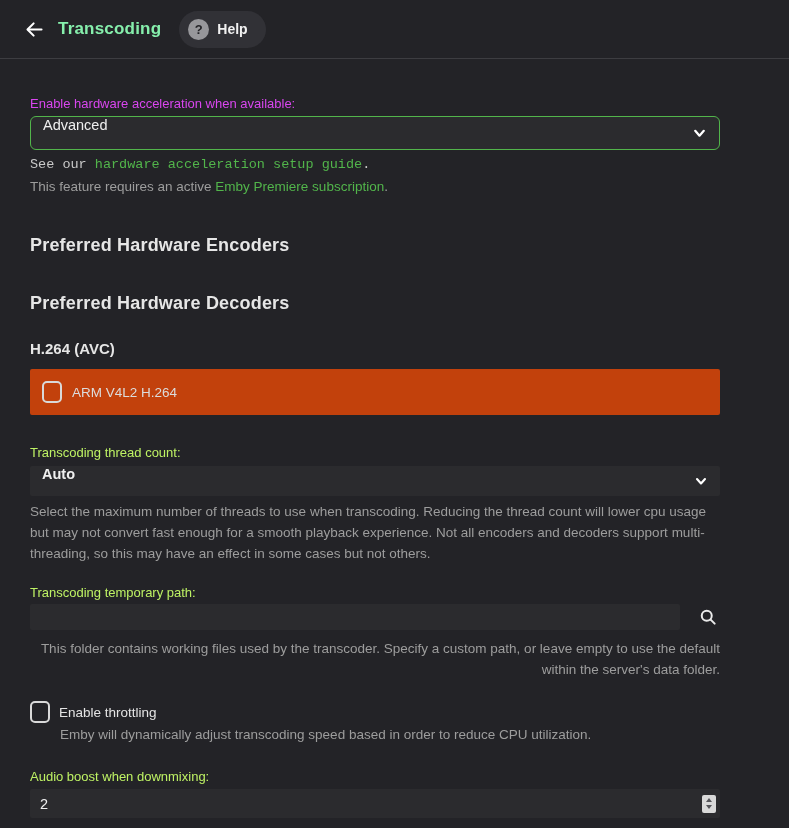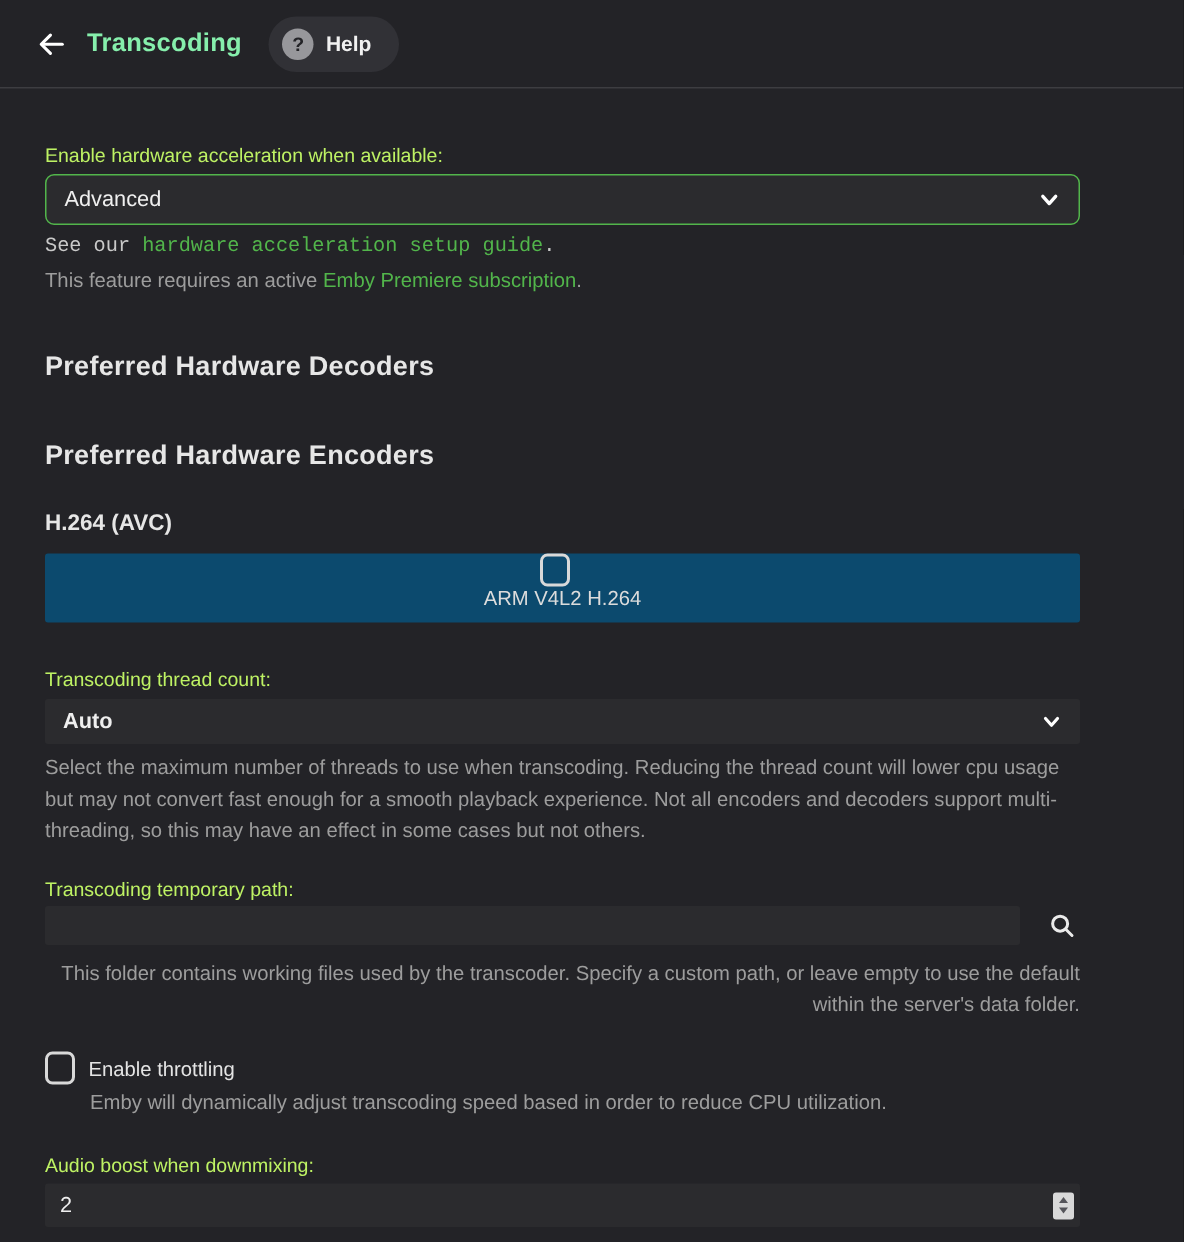--- a/index.html
+++ b/index.html
@@ -25,39 +25,39 @@
   }
   .q-circle {
     width:21px; height:21px; border-radius:50%; background:#97979b; color:#232327;
     font-size:13px; font-weight:bold; display:flex; align-items:center; justify-content:center;
   }
   .help-label { color:#f1f1f1; font-size:14px; font-weight:bold; }
 
   
   .main { padding:37px 69px 0 30px; }
   .field-label { font-size:13px; color:#bef264; display:block; }
-  .field-label.green { color:#bef264; }
+  .field-label.green { color:#d946ef; }
   .muted { color:#9d9d9d; font-size:13.5px; line-height:21px; }
   .lighter { color:#c9c9c9; }
   a.green-link { color:#52b54b; text-decoration:none; cursor:pointer; }
 
   .select-box {
-    position:relative; width:690px; background:#2b2b2e; display:flex; align-items:center;
+    position:relative; width:690px; background:#2b2b2e; display:flex; 
     padding:0 34px 0 12px; font-size:14.5px; color:#efefef; cursor:pointer;
   }
   .select-box .chev { position:absolute; right:12px; top:50%; transform:translateY(-50%); display:flex; }
   .sel-accent { height:34px; border:1.6px solid #52b54b; border-radius:6px; }
   .sel-plain  { height:30px; border:none; border-radius:2px;font-weight:bold; }
 
   .h2 { font-size:18px; font-weight:bold; color:#e6e6e6; letter-spacing:.2px; }
   .h3 { font-size:15px; font-weight:bold; color:#e6e6e6; }
 
   .option-row {
-    margin-top:12px; width:690px; height:46px; background:#0c4a6e; border-radius:2px;
-    display:flex; align-items:center; padding:0 12px; cursor:pointer;flex-direction:column;
+    margin-top:12px; width:690px; height:46px; background:#c2410c; border-radius:2px;
+    display:flex; align-items:center; padding:0 12px; cursor:pointer;
   }
   .cbx {
     width:20px; height:22px; border:2px solid #d9d9d9; border-radius:5px;
     background:transparent; flex:0 0 auto;
   }
   .option-row .cbx { margin-right:10px; }
   .option-label { font-size:13.5px; color:#dcdcdc; }
 
   .check-line { display:flex; align-items:center; cursor:pointer; }
   .check-line .cbx { margin-right:9px; }
@@ -121,22 +121,22 @@
       <span>Advanced</span>
       <span class="chev">
         <svg width="15" height="15" viewBox="0 0 14 14" fill="none" stroke="#ffffff" stroke-width="2.1" stroke-linecap="round" stroke-linejoin="round">
           <polyline points="3 5 7 9.5 11 5"></polyline>
         </svg>
       </span>
     </div>
     <div class="muted lighter" style="margin-top:4px;font-family:Liberation Mono, monospace;"><span>See our </span><a class="green-link">hardware acceleration setup guide</a><span>.</span></div>
     <div class="muted" style="margin-top:1px;"><span>This feature requires an active </span><a class="green-link">Emby Premiere subscription</a><span>.</span></div>
 
+    <div class="h2" style="margin-top:38px;">Preferred Hardware Encoders</div>
     <div class="h2" style="margin-top:37px;">Preferred Hardware Decoders</div>
-    <div class="h2" style="margin-top:38px;">Preferred Hardware Encoders</div>
     <div class="h3" style="margin-top:26px;">H.264 (AVC)</div>
 
     <div class="option-row">
       <span class="cbx"></span>
       <span class="option-label">ARM V4L2 H.264</span>
     </div>
 
     <label class="field-label" style="margin-top:30px;">Transcoding thread count:</label>
     <div class="select-box sel-plain" style="margin-top:6px;">
       <span>Auto</span>

